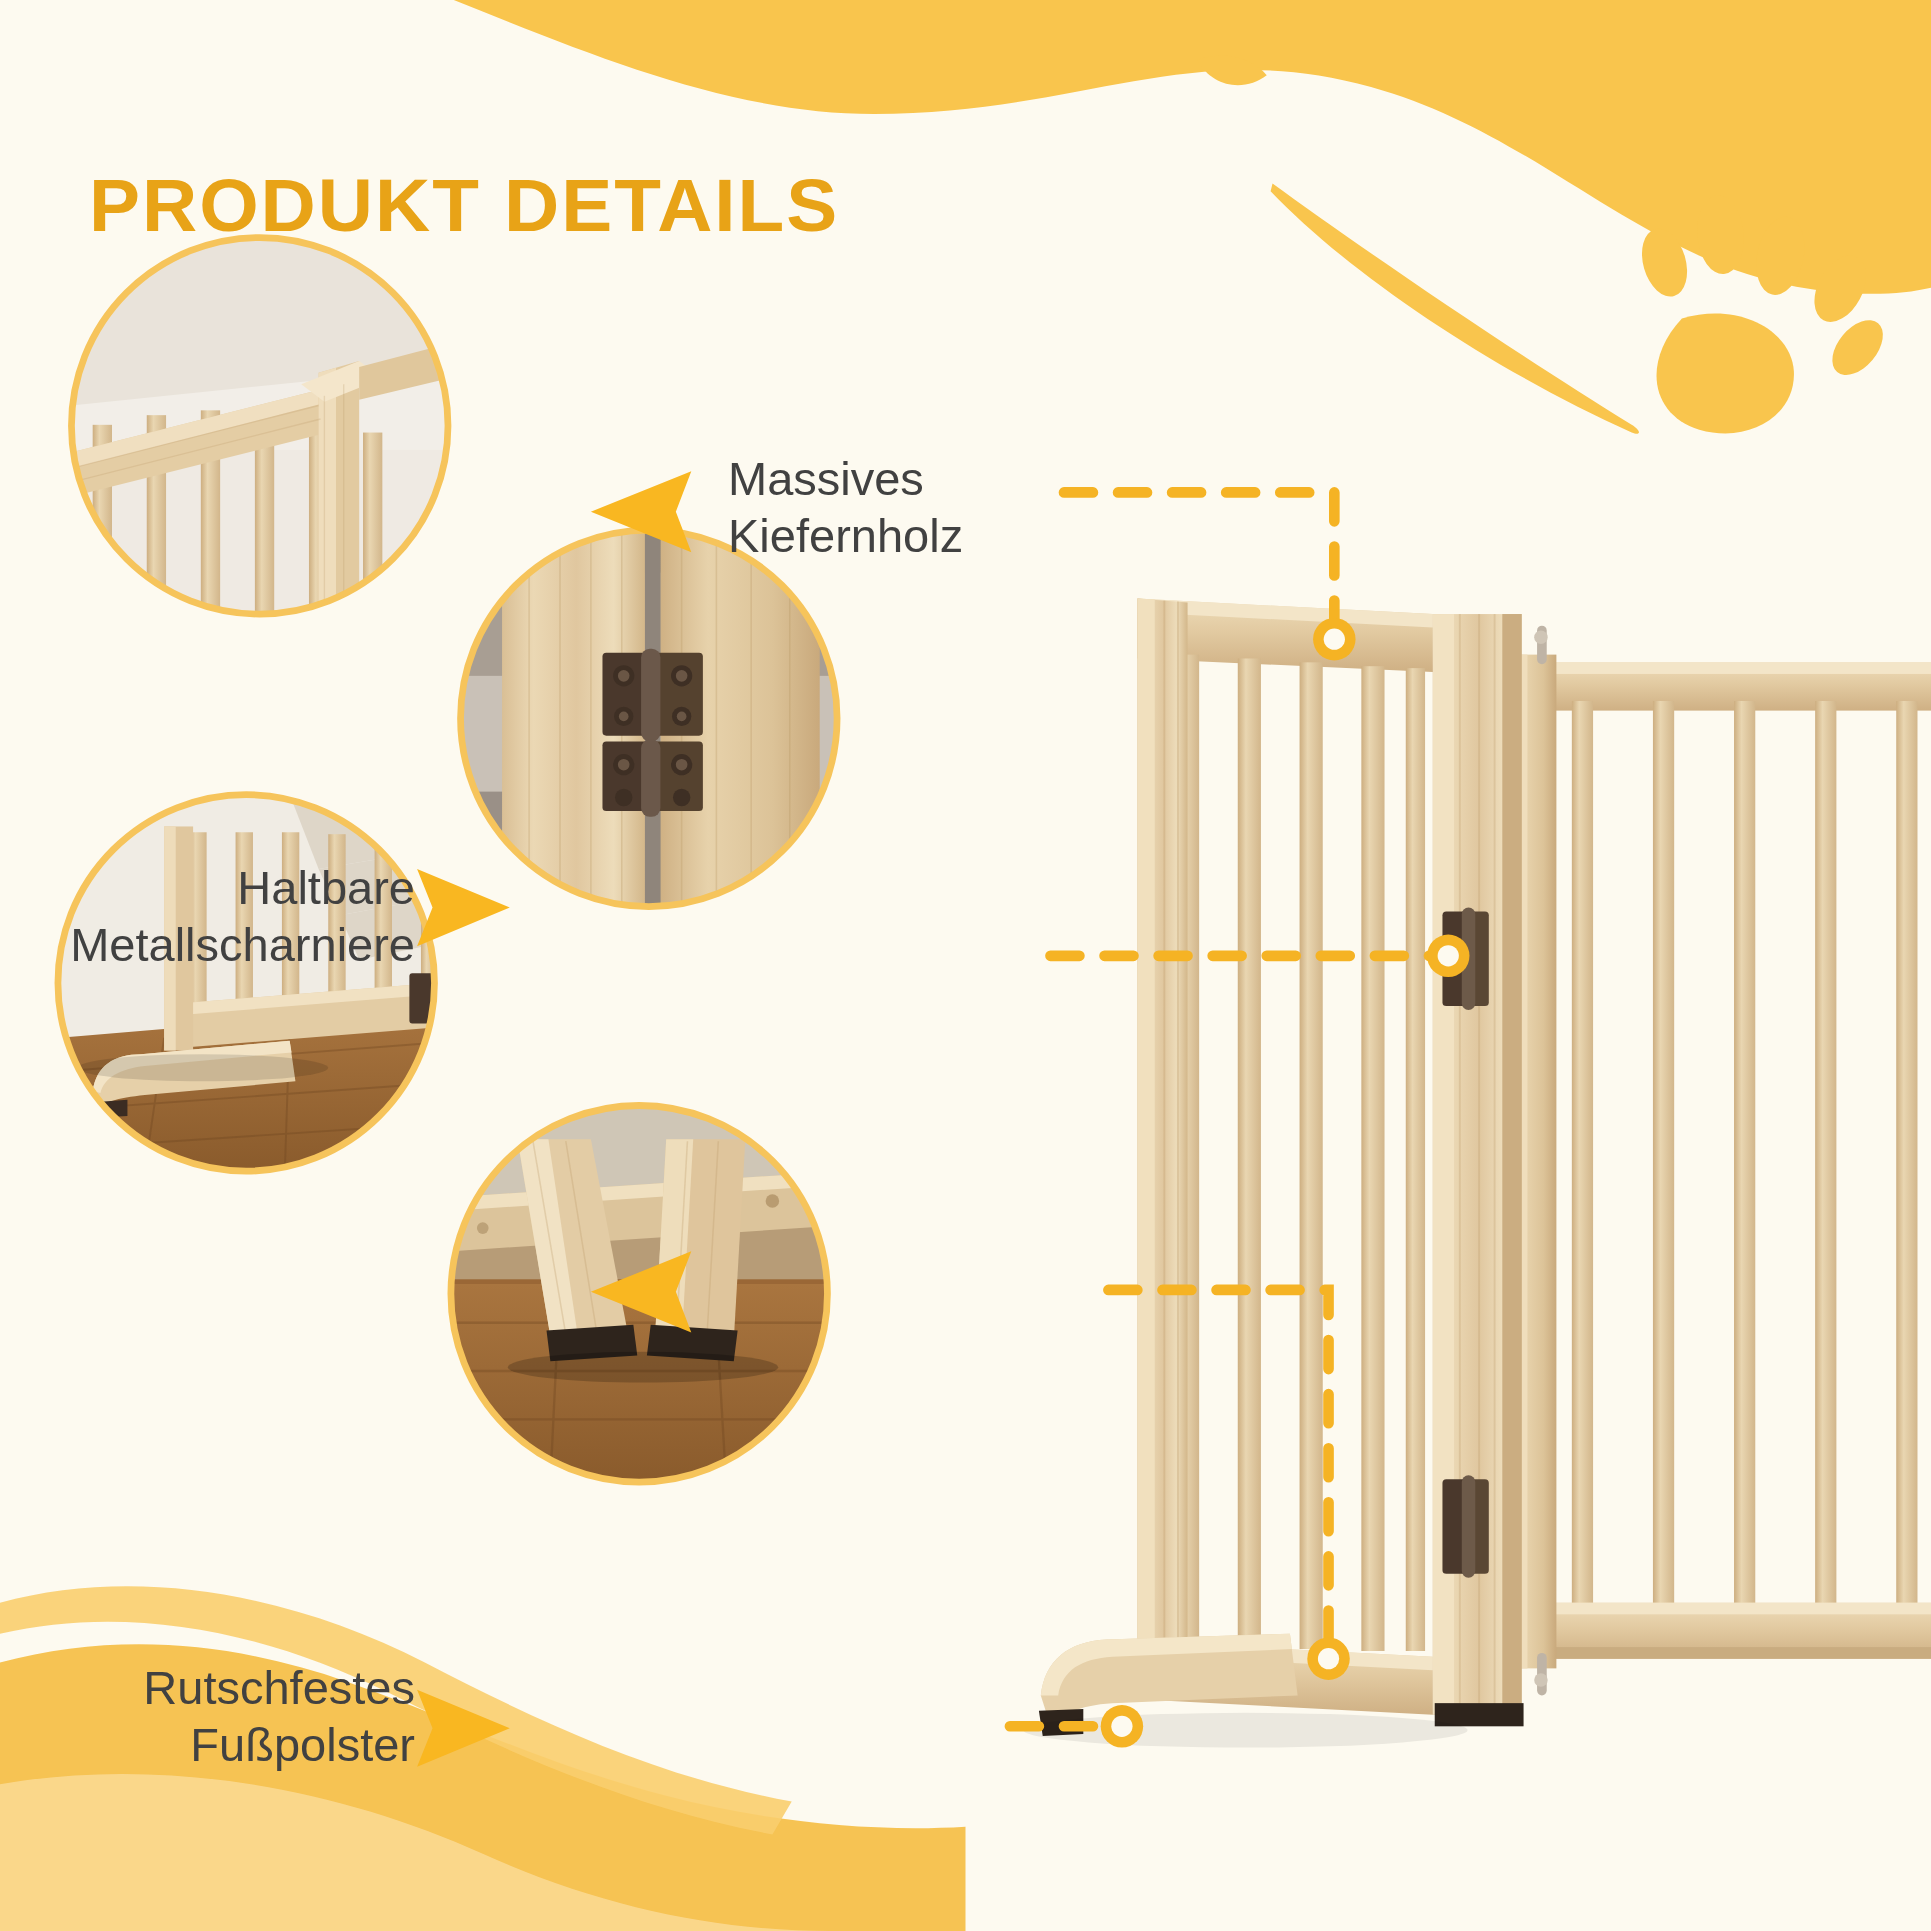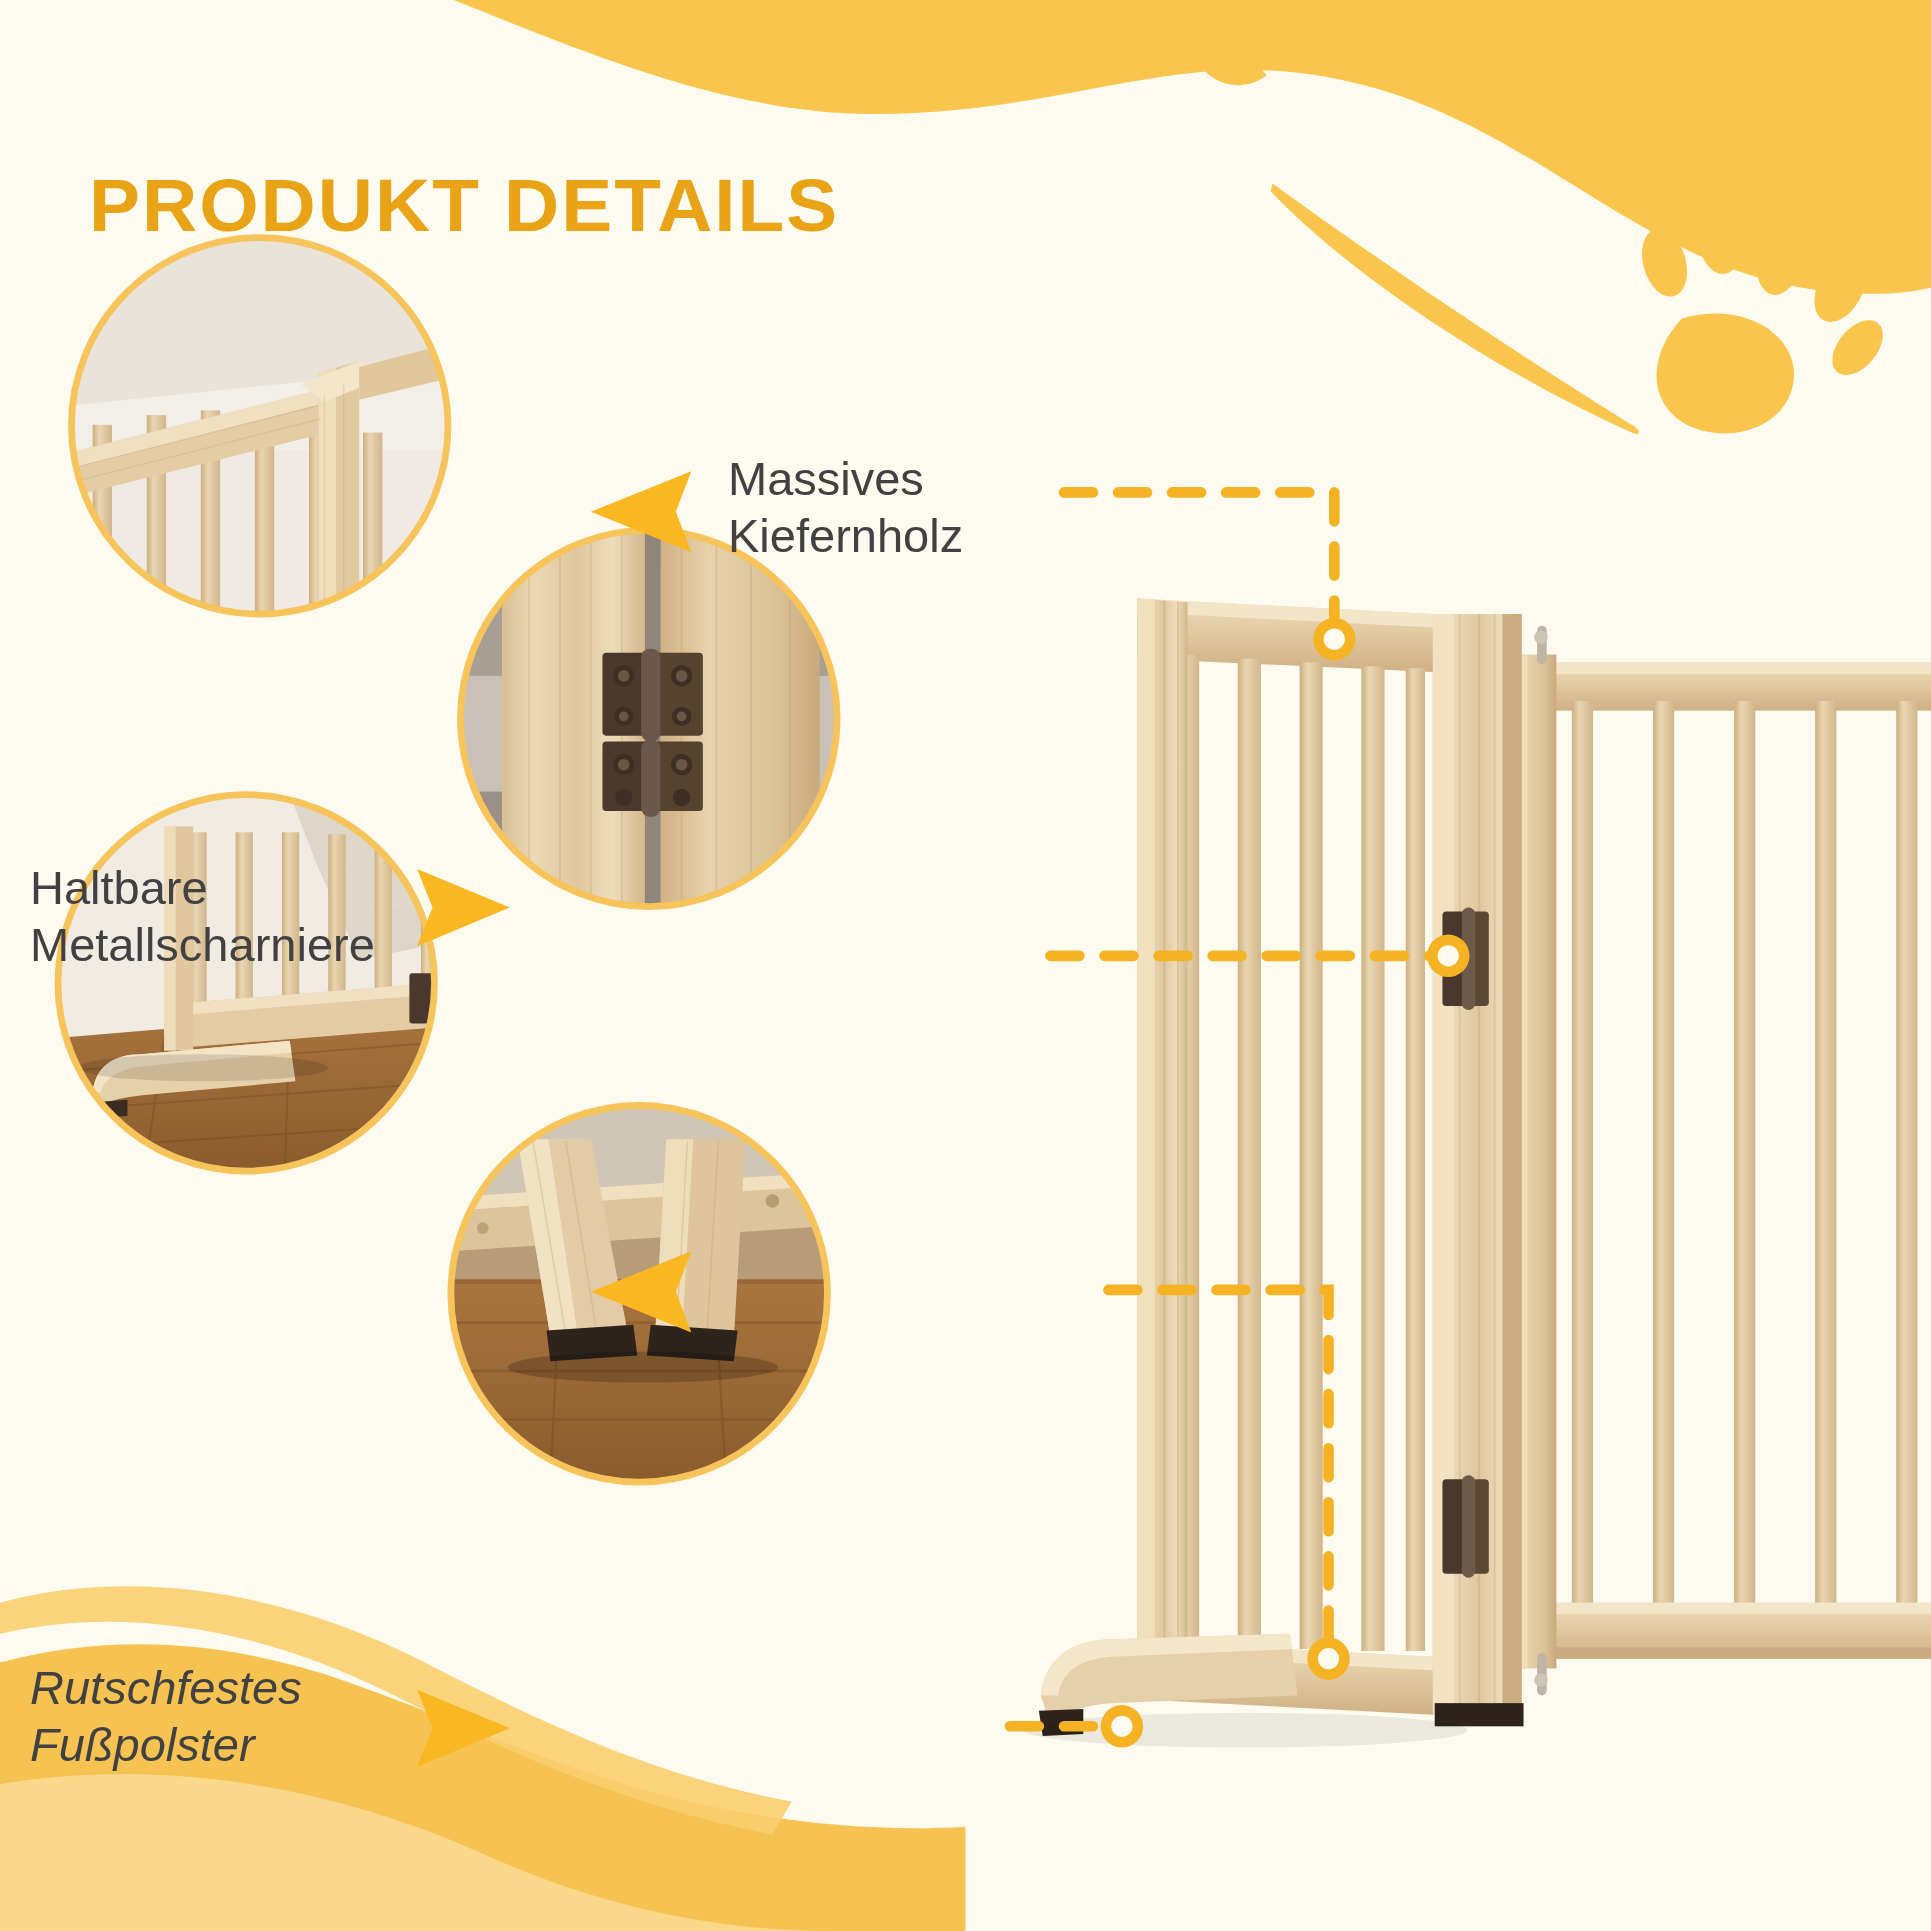--- a/index.html
+++ b/index.html
@@ -31,21 +31,21 @@
 
   
   .feat-label{
     position:absolute;
     color:#414141;
     font-size:47px;
     line-height:1.22;
     font-weight:500;
     white-space:pre-line;
   }
-  .feat-label.right{text-align:left;padding-left:30px;}
+  .feat-label.right{text-align:right;}
   .feat-label.left{text-align:left;}
 </style>
 </head>
 <body>
 
 <div id="stage">
 
   <svg class="bg-svg" viewBox="0 0 2000 2000">
     <defs>
       <clipPath id="clip-b1">
@@ -408,17 +408,17 @@
 
   <div class="title">PRODUKT DETAILS</div>
 
   <div class="feat-label left" style="left:728px;top:415px;width:406px;margin-top:35px;">Massives
 Kiefernholz</div>
 
   <div class="feat-label right" style="left:0px;top:859px;width:415px;">Haltbare
 Metallscharniere</div>
 
 
-  <div class="feat-label right" style="left:0px;top:1659px;width:415px;font-style:italic;">Rutschfestes
+  <div class="feat-label right" style="left:0px;top:1659px;width:415px;">Rutschfestes
 Fußpolster</div>
 
 </div>
 
 
 </body></html>

